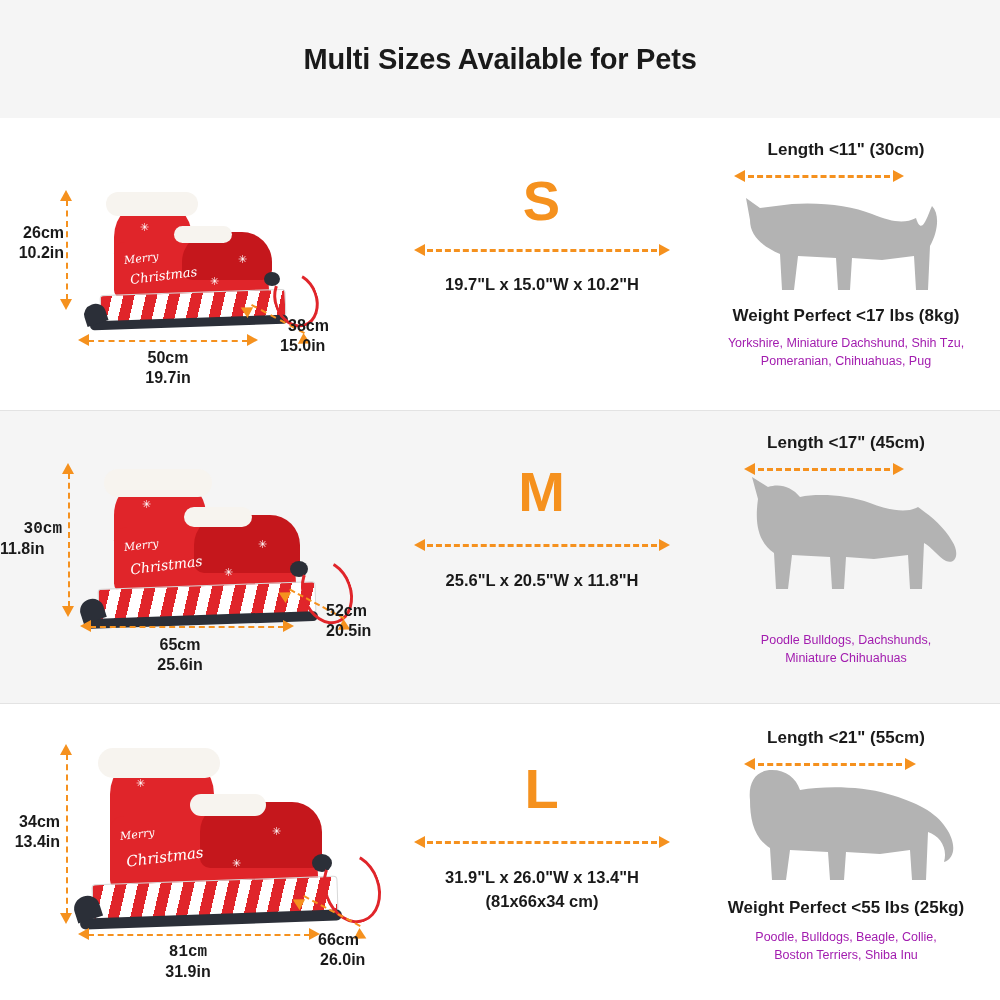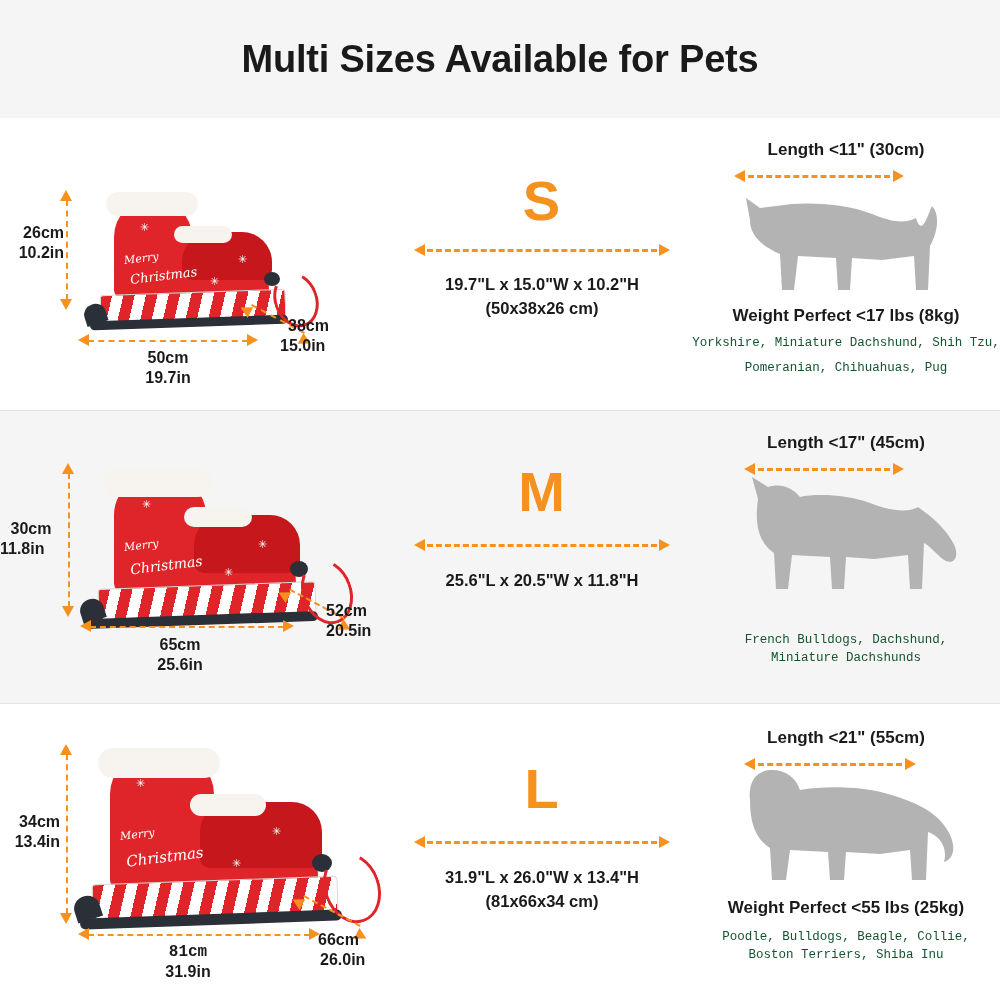--- a/index.html
+++ b/index.html
@@ -18,21 +18,21 @@
 
   
   .header {
     height: 118px;
     background: #f5f5f5;
     display: flex;
     align-items: center;
     justify-content: center;
   }
   .header-title {
-    font-size: 38px;
+    font-size: 29px;
     font-weight: bold;
     color: #1a1a1a;
     letter-spacing: -0.2px;
   }
 
   
   .row {
     position: relative;
     height: 293px;
     display: flex;
@@ -206,23 +206,22 @@
     text-align: center;
     font-size: 17px;
     font-weight: bold;
     color: #1a1a1a;
   }
   .dog-breeds {
     position: absolute;
     left: 0; right: 0;
     text-align: center;
     font-size: 12.5px;
-    color: #14532d;
+    color: #a21caf;
     line-height: 1.45;
-    font-family: Liberation Mono, monospace;
   }
 
   .divider {
     position: absolute;
     left: 0; right: 0;
     height: 1px;
     background: #e3e3e3;
   }
 </style>
 </head>
@@ -282,36 +281,35 @@
     </div>
 
     <div class="col-size">
       <div class="size-letter" style="top:50px;">S</div>
       <div class="size-arrow-bar" style="top:120px;">
         <div class="size-arrow-line"></div>
         <div class="arrow left" style="left:22px; top:6px;"></div>
         <div class="arrow right" style="right:22px; top:6px;"></div>
       </div>
       <div class="size-dims" style="top:155px;">19.7"L x 15.0"W x 10.2"H</div>
-      <div class="size-dims" style="top:179px;">(50x38x26 cm)</div>
     </div>
 
     <div class="col-dog">
       <div class="dog-length" style="top:22px;">Length &lt;11" (30cm)</div>
       <div class="dog-arrow-bar" style="top:48px; left:42px; width:170px;">
         <div class="dog-arrow-line"></div>
         <div class="arrow left" style="left:0; top:4px;"></div>
         <div class="arrow right" style="right:0; top:4px;"></div>
       </div>
       <svg class="dog-shape" style="left:40px; top:62px;" width="230" height="118" viewBox="0 0 230 118">
         <path d="M18 40 L14 18 L28 28 L60 24 C90 22 120 26 140 34 C160 42 172 44 184 38 C190 58 196 34 200 26 C208 34 206 52 198 66 L196 110 L184 110 L182 76 L150 80 L120 78 L118 110 L106 110 L104 78 L66 76 L62 110 L50 110 L48 74 C30 66 18 56 18 40 Z"></path>
       </svg>
       <div class="dog-weight" style="top:188px;">Weight Perfect &lt;17 lbs (8kg)</div>
       <div class="dog-breeds" style="top:216px;">Yorkshire, Miniature Dachshund, Shih Tzu,</div>
-      <div class="dog-breeds" style="top:234px;margin-top:7px;">Pomeranian, Chihuahuas, Pug</div>
+      <div class="dog-breeds" style="top:234px;">Pomeranian, Chihuahuas, Pug</div>
     </div>
 
     <div class="divider" style="bottom:0;"></div>
   </div>
 
   <div class="row alt">
 
     <div class="col-product">
 
       <div class="sled-wrap" style="left:76px; top:48px; width:300px; height:186px;">
@@ -328,21 +326,21 @@
         <div class="script-text" style="left:48px; top:80px;">Merry</div>
         <div class="script-text" style="left:54px; top:98px; font-size:14px;">Christmas</div>
         <div class="snowflake" style="left:148px; top:108px;">✳</div>
         <div class="snowflake" style="left:182px; top:80px;">✳</div>
         <div class="snowflake" style="left:66px; top:40px;">✳</div>
       </div>
 
       <div class="dim-v" style="left:68px; top:62px; height:134px;"></div>
       <div class="arrow up" style="left:62px; top:52px;"></div>
       <div class="arrow down" style="left:62px; top:195px;"></div>
-      <div class="dim-label" style="left:0px; top:108px; width:62px; ">30cm</div>
+      <div class="dim-label" style="left:0px; top:108px; width:62px; text-align:right;font-family:Liberation Mono, monospace;">30cm</div>
       <div class="dim-label" style="left:0px; top:128px; width:62px; text-align:left;">11.8in</div>
 
       <div class="dim-h" style="left:90px; top:215px; width:194px;"></div>
       <div class="arrow left" style="left:80px; top:209px;"></div>
       <div class="arrow right" style="left:283px; top:209px;"></div>
       <div class="dim-label" style="left:120px; top:224px; width:120px;">65cm</div>
       <div class="dim-label" style="left:120px; top:244px; width:120px;">25.6in</div>
 
       <div class="dim-h" style="left:286px; top:192px; width:62px; transform:rotate(28deg);"></div>
       <div class="arrow left" style="left:278px; top:178px; transform:rotate(28deg);"></div>
@@ -364,22 +362,22 @@
     <div class="col-dog">
       <div class="dog-length" style="top:22px;">Length &lt;17" (45cm)</div>
       <div class="dog-arrow-bar" style="top:48px; left:52px; width:160px;">
         <div class="dog-arrow-line"></div>
         <div class="arrow left" style="left:0; top:4px;"></div>
         <div class="arrow right" style="right:0; top:4px;"></div>
       </div>
       <svg class="dog-shape" style="left:26px; top:58px;" width="250" height="128" viewBox="0 0 250 128">
         <path d="M40 30 L34 8 L50 18 C62 14 74 18 82 28 C100 24 130 26 152 34 C172 42 190 44 200 38 C214 48 226 58 234 72 C242 84 238 96 228 92 C220 88 214 78 206 74 L204 120 L192 120 L190 86 L156 90 L128 88 L126 120 L114 120 L112 88 L74 86 L70 120 L58 120 L56 84 C42 74 36 58 40 30 Z"></path>
       </svg>
-      <div class="dog-breeds" style="top:220px;">French Bulldogs, Dachshund,</div>
-      <div class="dog-breeds" style="top:238px;">Miniature Dachshunds</div>
+      <div class="dog-breeds" style="top:220px;">Poodle Bulldogs, Dachshunds,</div>
+      <div class="dog-breeds" style="top:238px;">Miniature Chihuahuas</div>
     </div>
 
     <div class="divider" style="bottom:0;"></div>
   </div>
 
   <div class="row white">
 
     <div class="col-product">
 
       <div class="sled-wrap" style="left:72px; top:36px; width:330px; height:200px;">

